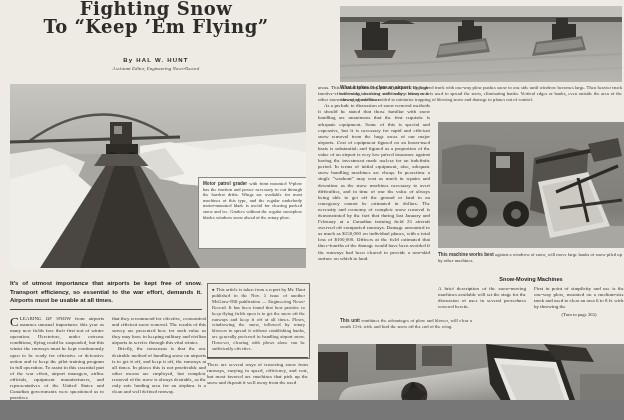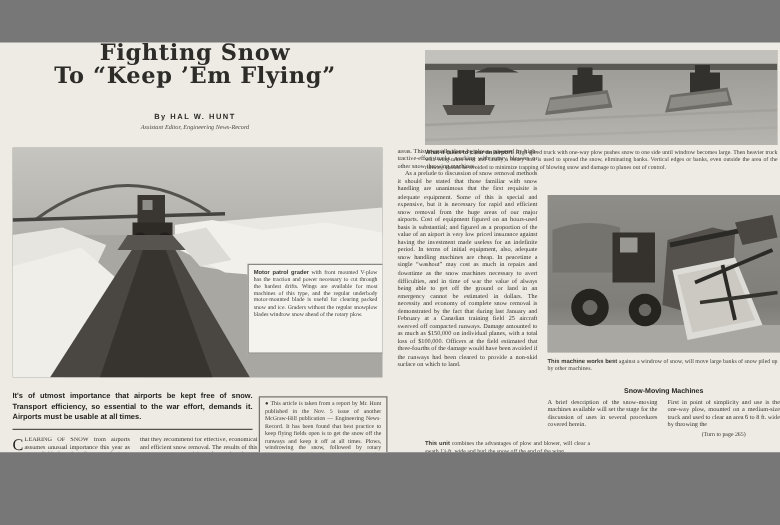--- a/index.html
+++ b/index.html
@@ -1,19 +1,19 @@
 <!DOCTYPE html>
 <html><head>
 <meta charset="utf-8">
 <style>
   html,body{margin:0;padding:0;background:#777;}
   #page{
-    position:relative;width:624px;height:328px;overflow:hidden;
+    position:relative;width:624px;height:400px;overflow:hidden;
     background:#edebe4;
-    font-family:"Liberation Serif",serif;color:#2e2c29;margin-top:34px;
+    font-family:"Liberation Serif",serif;color:#2e2c29;
   }
   .abs{position:absolute;}
   
   .title{width:312px;text-align:center;font-family:"DejaVu Serif",serif;
     font-weight:700;color:#17161
 4;line-height:18px;font-size:18px;letter-spacing:0.5px;}
   .byline{width:312px;text-align:center;font-family:"Liberation Sans",sans-serif;
     font-weight:700;font-size:6px;letter-spacing:1.2px;color:#2b2a27;}
   .byline-sub{width:312px;text-align:center;font-style:italic;font-size:5px;color:#4a4844;}
   .photo{background:#a9a7a1;overflow:hidden;}

